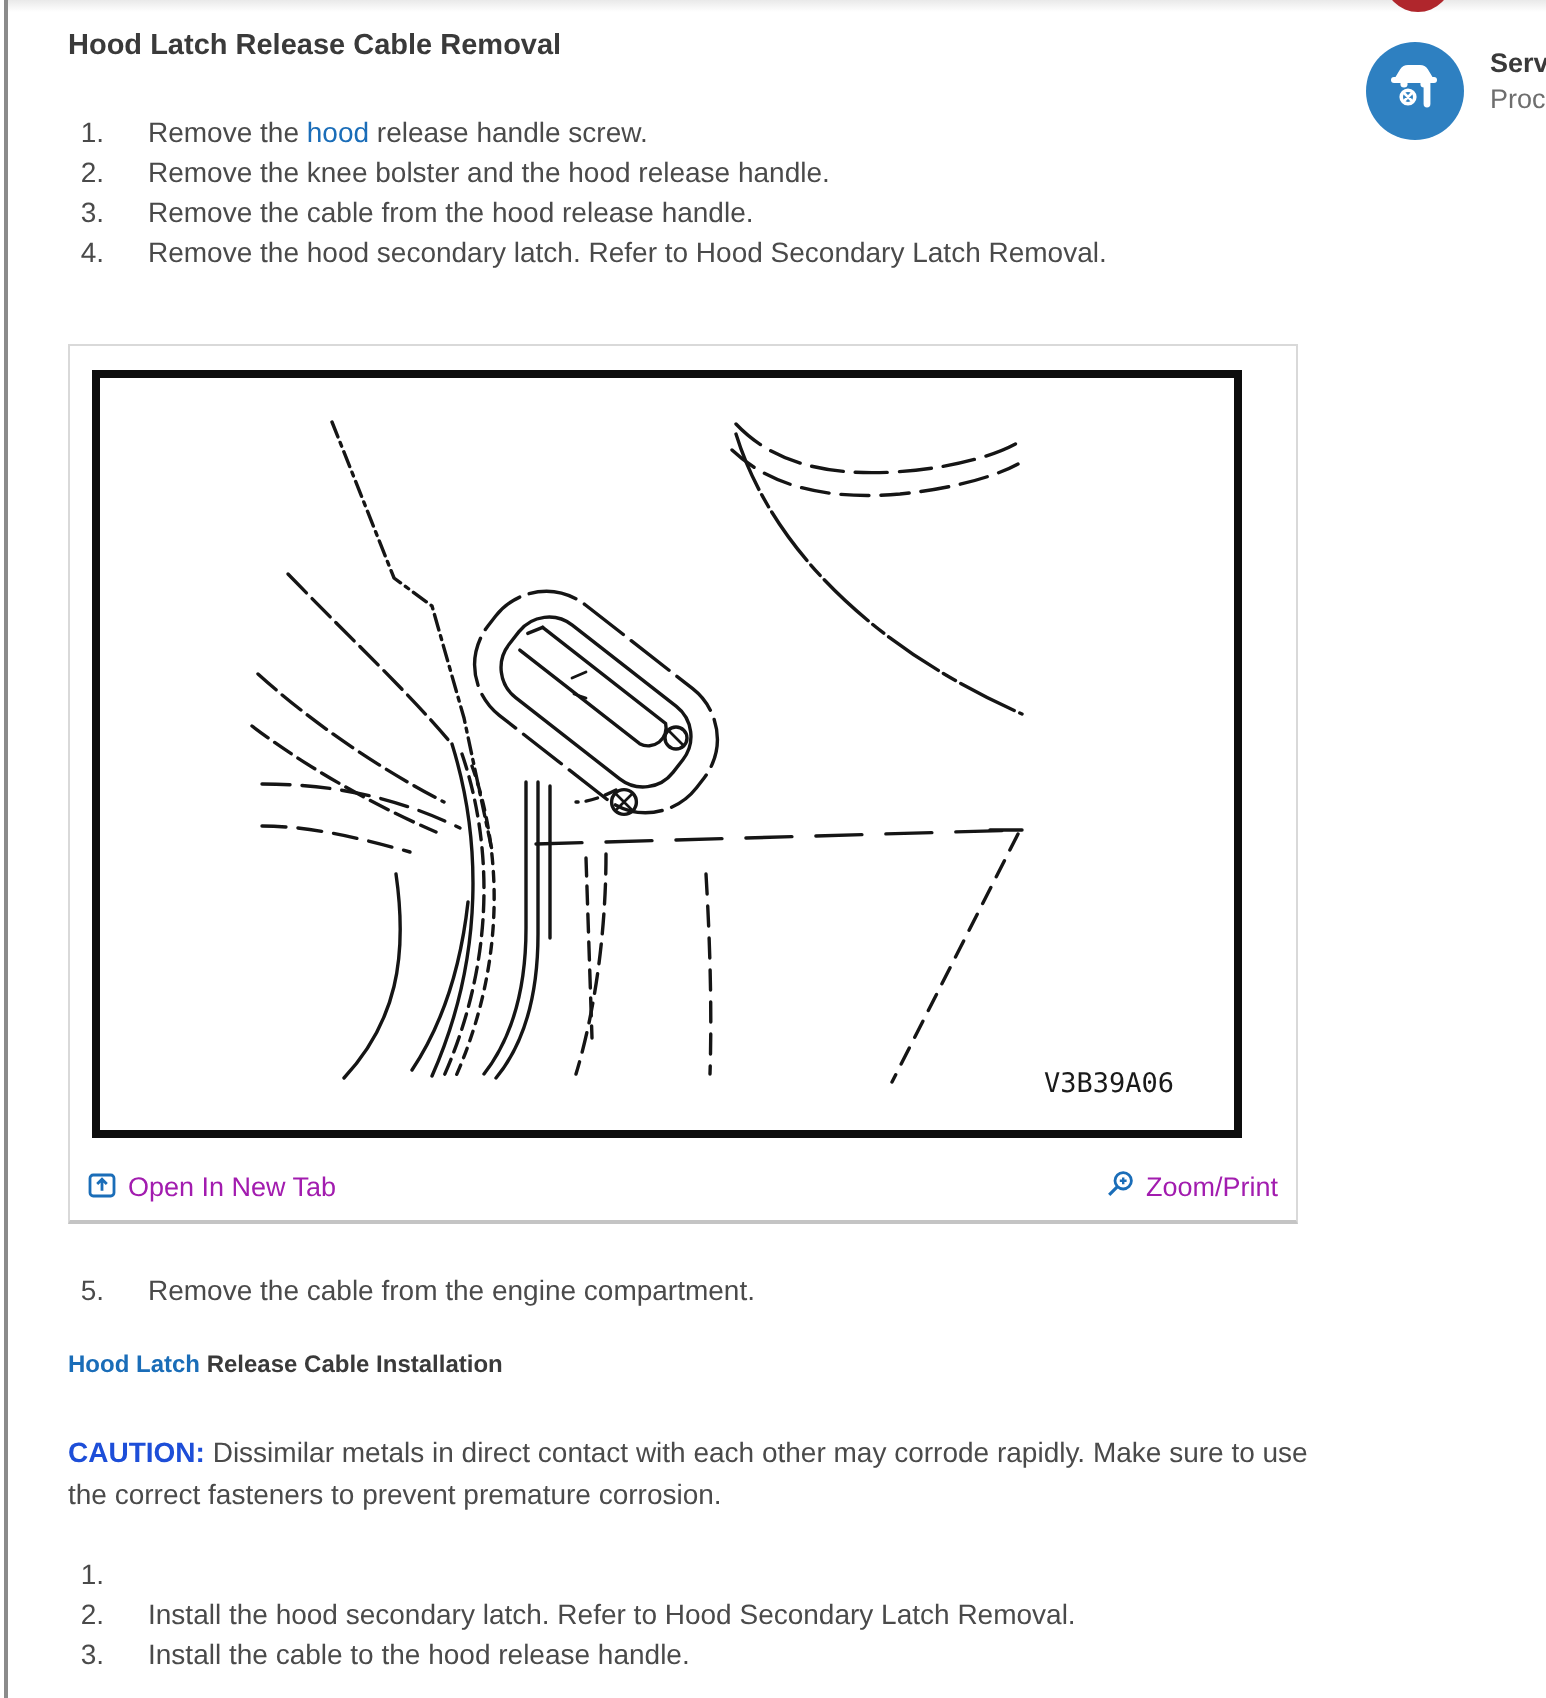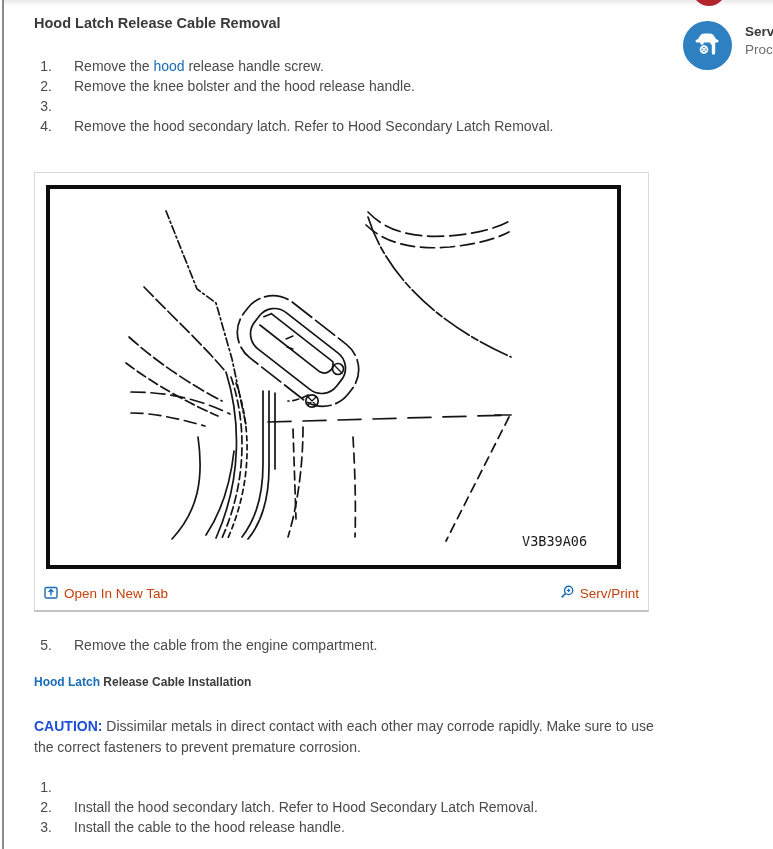--- a/index.html
+++ b/index.html
@@ -21,21 +21,21 @@
   a.inline-link { color:#1a6db8; text-decoration:none; }
 
   .figure-box { position:absolute; top:172px; left:0; width:615px; height:440px;
                 border:1px solid #d9d9d9; border-bottom:2px solid #c4c4c4; background:#fff; }
   .frame { position:absolute; top:12px; left:11px; width:575px; height:384px;
            border:4px solid #0d0d0d; background:#fff; }
   .frame svg { display:block; }
   .fig-footer { position:absolute; left:0; right:0; bottom:0; height:30px;
                 display:flex; align-items:center; justify-content:space-between;
                 padding:0 9px 4px 9px; font-size:13.5px; color:#1a6db8; }
-  .fig-link { display:flex; align-items:center; gap:6px; color:#c2410c; cursor:pointer; }
+  .fig-link { display:flex; align-items:center; gap:6px; color:#a21caf; cursor:pointer; }
 
   .step5 { top:635px; }
   .heading2 { position:absolute; top:675px; left:0; font-size:12px; font-weight:bold; color:#3a3a3a; }
   .heading2 .hlink { color:#1a6db8; }
   .caution { position:absolute; top:716px; left:0; width:622px;
              font-size:14px; line-height:21px; color:#4a4a4a; }
   .caution b { color:#1d4ed8; }
 
   .badge-red { position:absolute; left:692px; top:-28px; width:34px; height:34px;
                border-radius:50%; background:#b0262c; }
@@ -80,20 +80,21 @@
     <div class="li-row">
       <span class="li-num">1.</span>
       <span class="li-text"><span>Remove the </span><a class="inline-link" href="#">hood</a><span> release handle screw.</span></span>
     </div>
     <div class="li-row">
       <span class="li-num">2.</span>
       <span class="li-text">Remove the knee bolster and the hood release handle.</span>
     </div>
     <div class="li-row">
       <span class="li-num">3.</span>
+      <span class="li-text">Remove the cable from the hood release handle.</span>
     </div>
     <div class="li-row">
       <span class="li-num">4.</span>
       <span class="li-text">Remove the hood secondary latch. Refer to Hood Secondary Latch Removal.</span>
     </div>
   </div>
 
   <div class="figure-box">
     <div class="frame">
       <svg width="567" height="376" viewBox="0 0 567 376">
@@ -157,21 +158,21 @@
         <span>Open In New Tab</span>
       </span>
       <span class="fig-link">
         <span>
           <svg width="14" height="14" viewBox="0 0 14 14">
             <circle cx="8.6" cy="5.4" r="4.1" fill="none" stroke="#1a6db8" stroke-width="1.4"></circle>
             <path d="M5.6,8.4 L1.6,12.4" stroke="#1a6db8" stroke-width="1.6"></path>
             <path d="M8.6,3.7 L8.6,7.1 M6.9,5.4 L10.3,5.4" stroke="#1a6db8" stroke-width="1.2"></path>
           </svg>
         </span>
-        <span>Serv/Print</span>
+        <span>Zoom/Print</span>
       </span>
     </div>
   </div>
 
   <div class="list step5">
     <div class="li-row">
       <span class="li-num">5.</span>
       <span class="li-text">Remove the cable from the engine compartment.</span>
     </div>
   </div>

